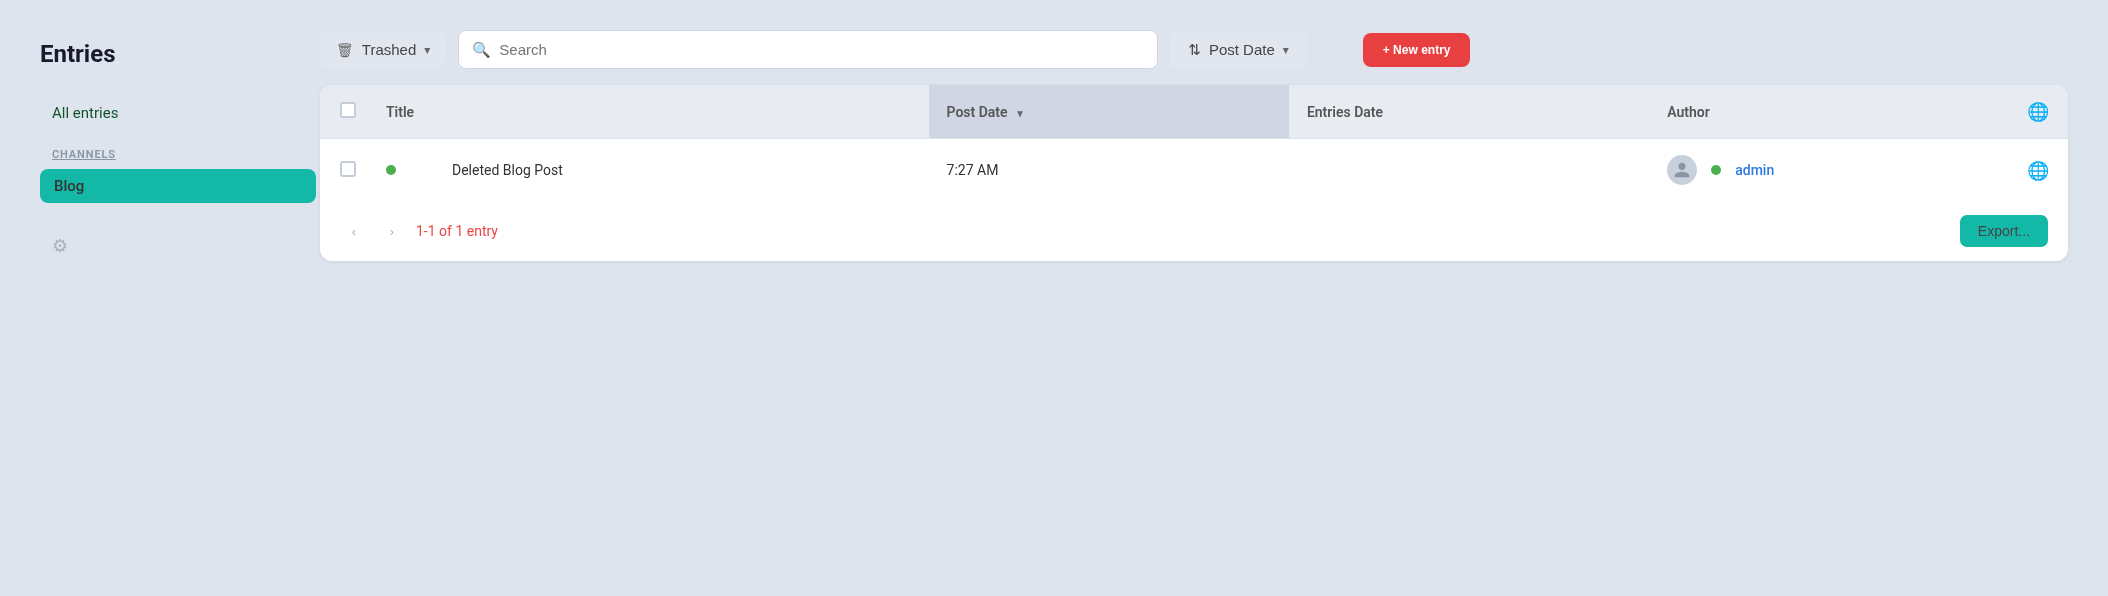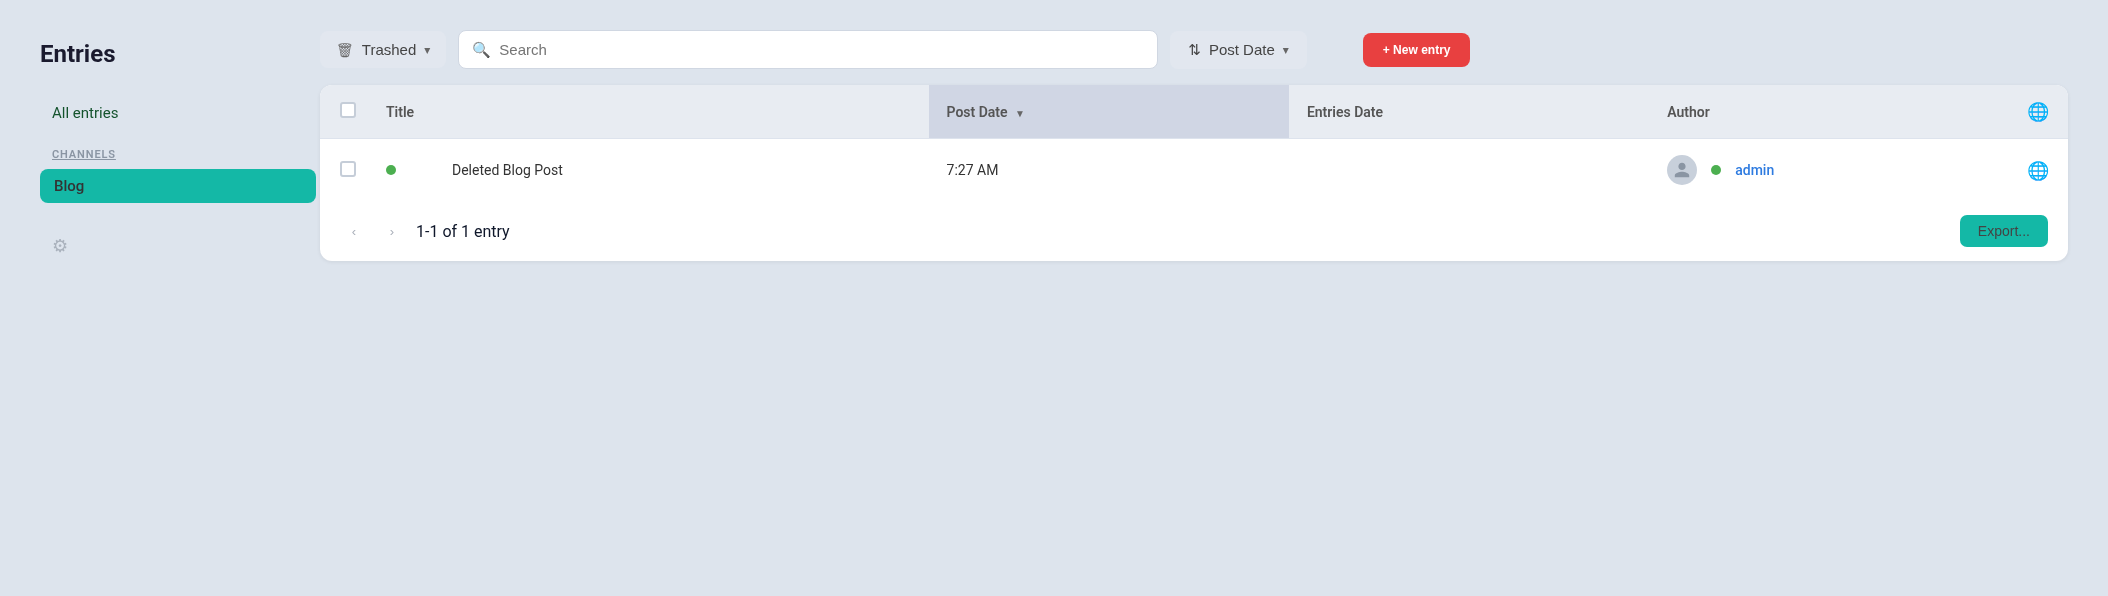--- a/index.html
+++ b/index.html
@@ -330,22 +330,22 @@
       justify-content: center;
       border-radius: 5px;
       cursor: pointer;
       font-size: 13px;
       color: #aab0ba;
       background: transparent;
       border: none;
     }
 
     .page-info {
-      font-size: 16px;
-      color: #0f172a;
+      font-size: 14px;
+      color: #ef4444;
     }
 
     .btn-export {
       padding: 8px 18px;
       background: #14b8a6;
       border: none;
       border-radius: 7px;
       font-size: 14px;
       color: #444;
       cursor: pointer;

